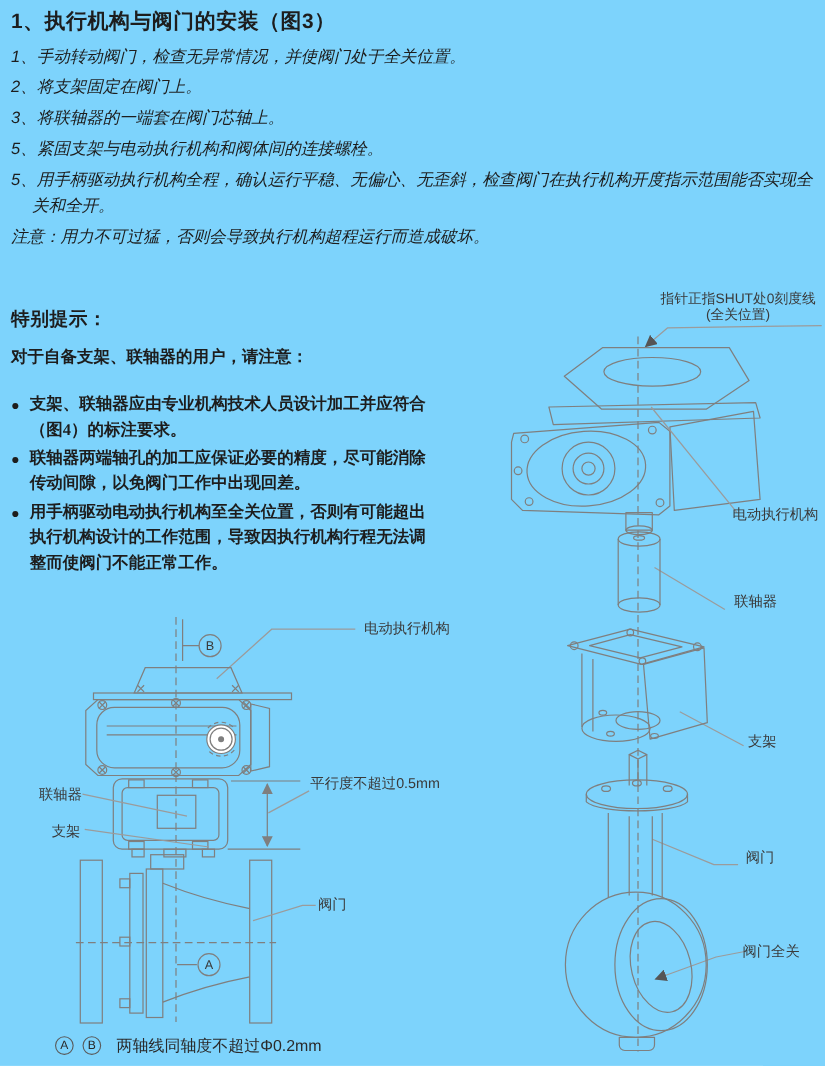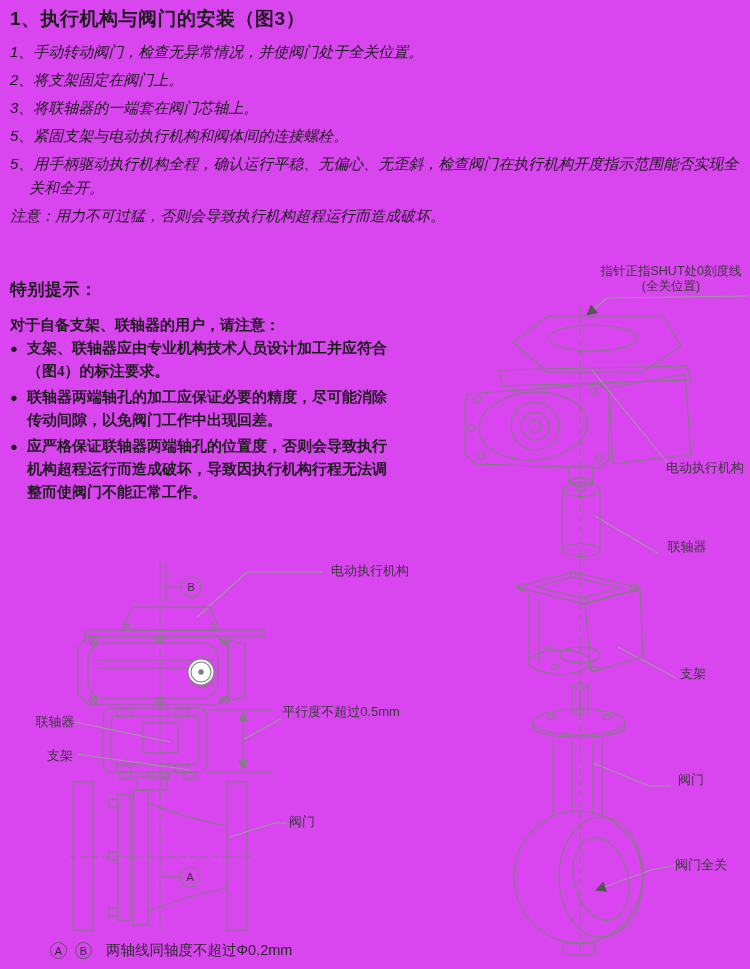--- a/index.html
+++ b/index.html
@@ -1,33 +1,33 @@
 <!DOCTYPE html>
 <html><head>
 <meta charset="utf-8">
 <style>
   html,body{margin:0;padding:0;background:#ffffff;}
   .page{
-    position:relative;width:750px;height:969px;background:#d946ef;
+    position:relative;width:750px;height:969px;background:#7dd3fc;
     font-family:"Liberation Sans","DejaVu Sans",sans-serif;color:#1d1d1d;overflow:hidden;
   }
   .abs{position:absolute;}
   .title{
     left:10px;top:6px;font-size:19px;font-weight:bold;letter-spacing:.5px;
   }
   .steps{
     left:10px;top:40px;width:736px;font-size:15px;line-height:24px;font-style:italic;
   }
   .step{margin-bottom:4px;padding-left:19px;text-indent:-19px;}
   .note-line{margin-top:2px;}
   .notice{
     left:10px;top:278px;width:406px;font-size:15px;font-weight:bold;line-height:23px;font-family:Liberation Serif, serif;
   }
   .notice-heading{font-size:17px;margin-bottom:13px;letter-spacing:.5px;}
-  .notice-intro{margin-bottom:0;}
+  .notice-intro{margin-bottom:20px;}
   .bullet{display:flex;margin-bottom:3px;}
   .bullet-dot{width:17px;flex:0 0 17px;font-size:13px;line-height:23px;}
   .bullet-text{width:372px;}
   .fig-note{
     left:50px;top:941px;font-size:14.5px;color:#2a2a2a;display:flex;align-items:center;
   }
   .circ{
     display:inline-flex;width:17px;height:17px;border:1.3px solid #5a5a5a;border-radius:50%;
     align-items:center;justify-content:center;font-size:11px;margin-right:8px;color:#2a2a2a;
     box-sizing:border-box;font-weight:normal;
@@ -58,21 +58,21 @@
     <div class="bullet">
       <span class="bullet-dot">●</span>
       <span class="bullet-text">支架、联轴器应由专业机构技术人员设计加工并应符合（图4）的标注要求。</span>
     </div>
     <div class="bullet">
       <span class="bullet-dot">●</span>
       <span class="bullet-text">联轴器两端轴孔的加工应保证必要的精度，尽可能消除传动间隙，以免阀门工作中出现回差。</span>
     </div>
     <div class="bullet">
       <span class="bullet-dot">●</span>
-      <span class="bullet-text">应严格保证联轴器两端轴孔的位置度，否则会导致执行机构超程运行而造成破坏，导致因执行机构行程无法调整而使阀门不能正常工作。</span>
+      <span class="bullet-text">用手柄驱动电动执行机构至全关位置，否则有可能超出执行机构设计的工作范围，导致因执行机构行程无法调整而使阀门不能正常工作。</span>
     </div>
   </div>
 
   <svg style="left:25px;top:555px;" width="398" height="392" viewBox="0 0 398 392">
     <defs>
       <marker id="arwL" markerWidth="9" markerHeight="9" refX="8" refY="4.5" orient="auto-start-reverse" viewBox="0 0 9 9">
         <path d="M0,0 L9,4.5 L0,9 Z" fill="#7f7f7f"></path>
       </marker>
     </defs>
     <g stroke="#7f7f7f" fill="none" stroke-width="1.1">

